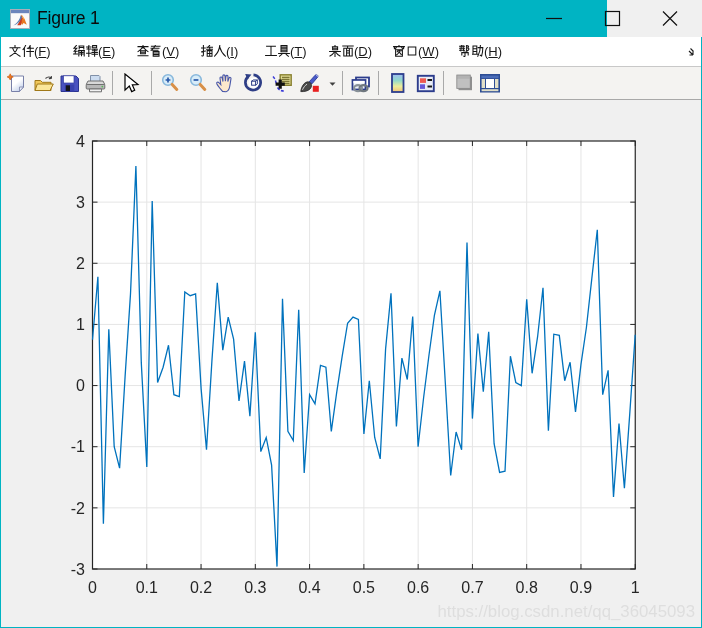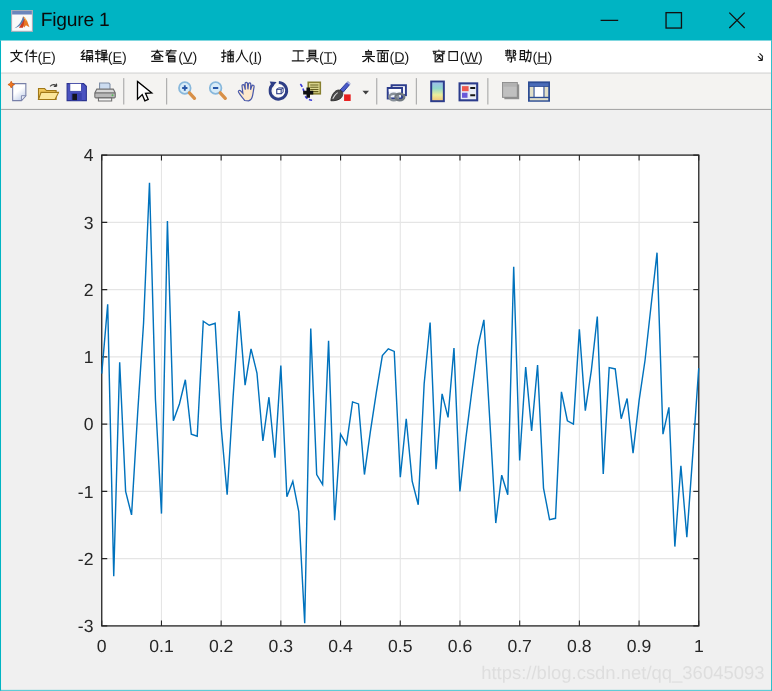--- a/index.html
+++ b/index.html
@@ -1,17 +1,17 @@
 <!DOCTYPE html>
 <html><head>
 <meta charset="utf-8">
 <style>
 html,body{margin:0;padding:0;}
 body{width:702px;height:628px;overflow:hidden;font-family:"Liberation Sans",sans-serif;position:relative;background:#f0f0f0;}
-#titlebar{position:absolute;left:0;top:0;width:702px;height:37px;background:#00b4c3;}
+#titlebar{position:absolute;left:0;top:0;width:607px;height:37px;background:#00b4c3;}
 #titletxt{position:absolute;left:37px;top:8px;font-size:17.5px;color:#0a0a0a;letter-spacing:-0.2px;}
 .winbtn{position:absolute;top:0;width:50px;height:37px;}
 #menubar{position:absolute;left:1px;top:37px;width:700px;height:29px;background:#ffffff;border-bottom:1px solid #c8c8c8;}
 .lat{font-size:13px;color:#1a1a1a;}
 #toolbar{position:absolute;left:1px;top:67px;width:700px;height:32px;background:#f4f3f1;border-bottom:1px solid #a8a8a8;}
 .ti{position:absolute;top:6px;}
 .tsep{position:absolute;top:4px;width:1px;height:24px;background:#a9a9a9;}
 #figarea{position:absolute;left:1px;top:100px;width:700px;height:527px;background:#f0f0f0;}
 #wm{position:absolute;left:0;top:502px;width:694px;text-align:right;font-size:16.8px;color:#dedede;}
 </style>

